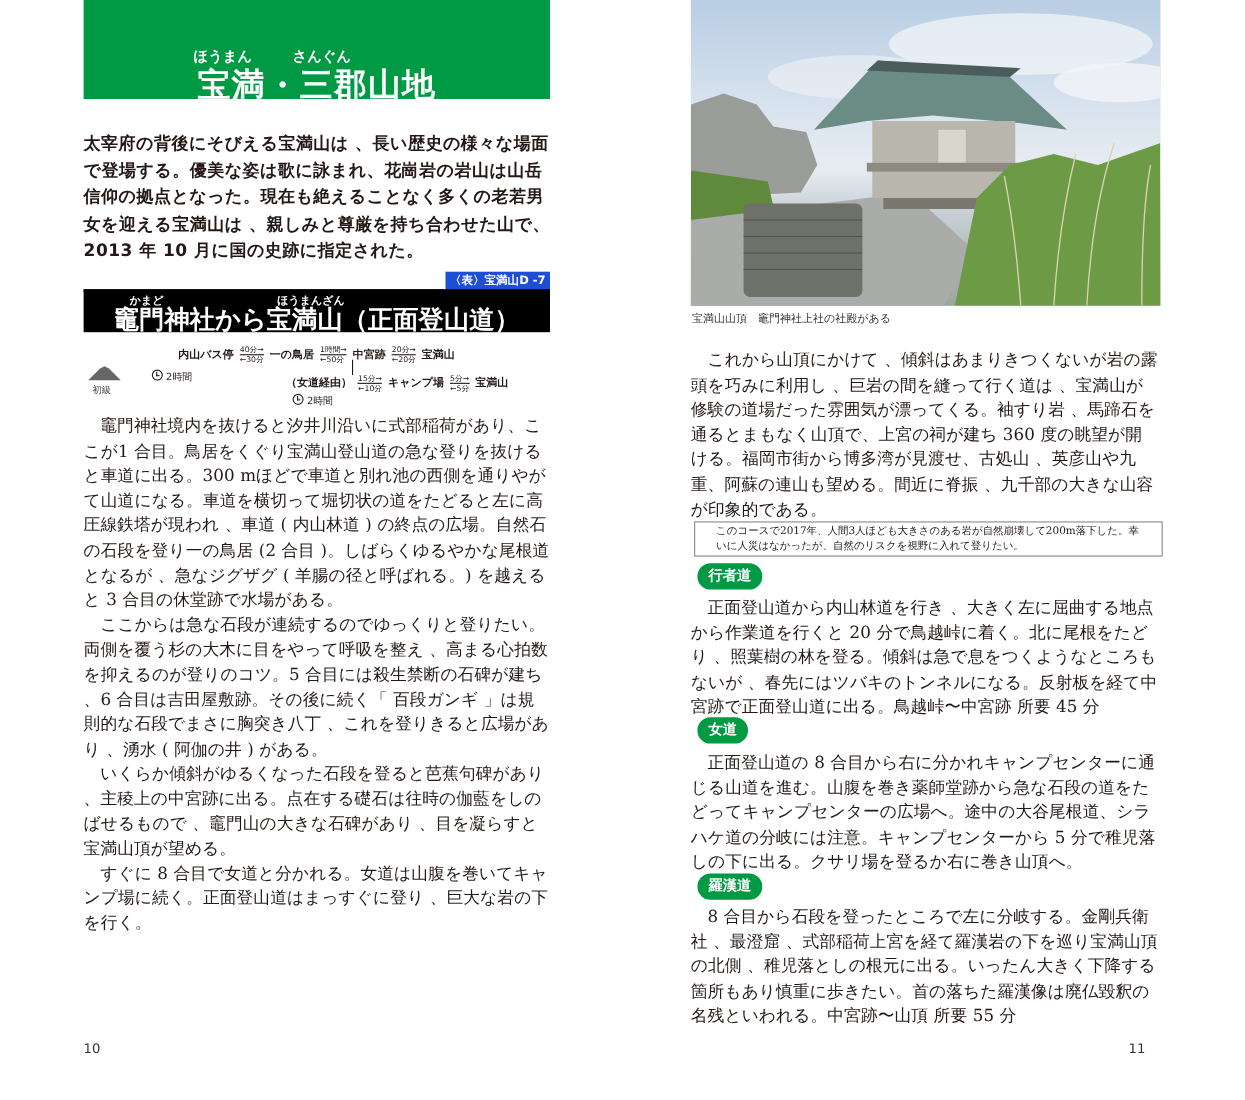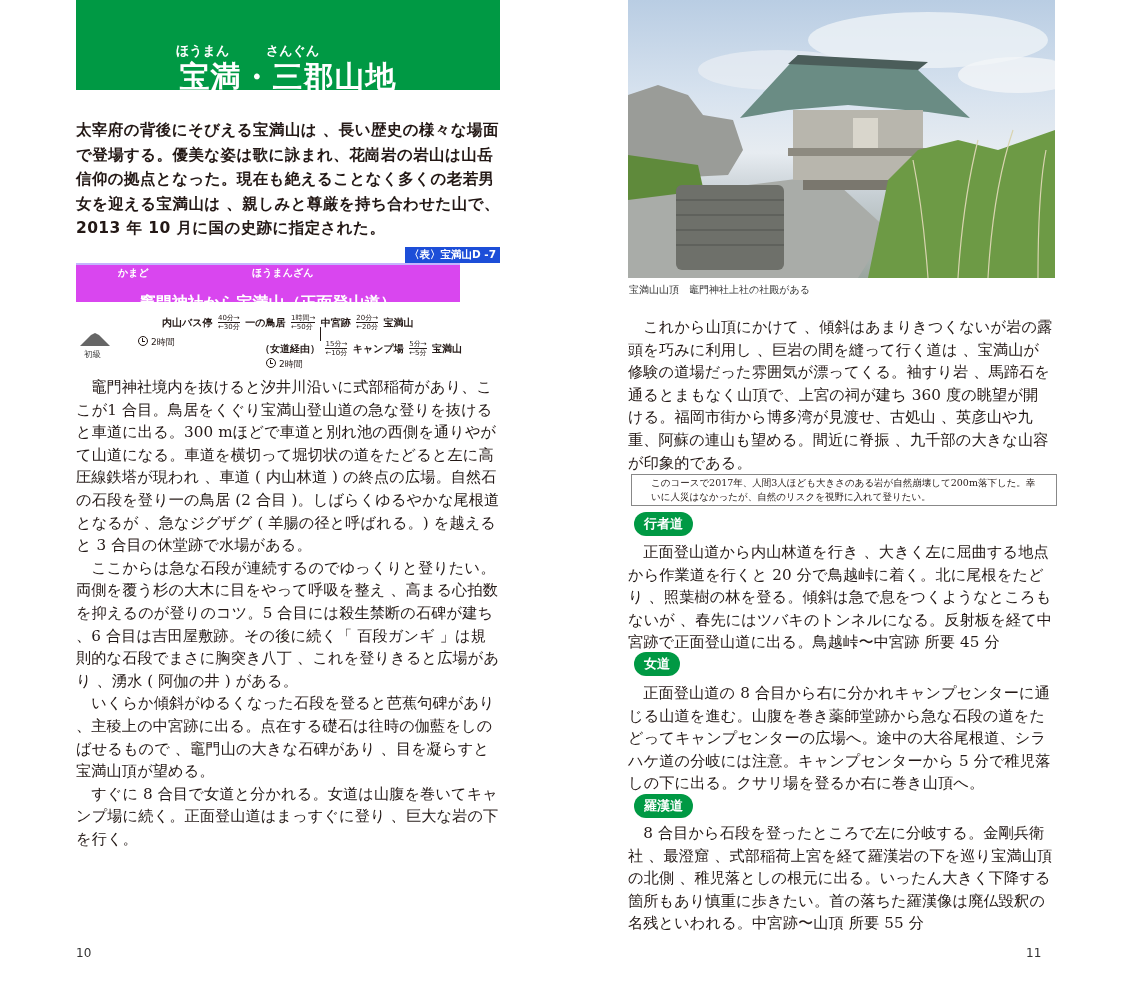--- a/index.html
+++ b/index.html
@@ -25,27 +25,27 @@
     position: absolute; top: 118px; left: 0; width: 425px;
     font-family: "DejaVu Sans", sans-serif; font-weight: bold;
     font-size: 15.5px; line-height: 24.6px; letter-spacing: 0.4px;
   }
   .map-ref {
     position: absolute; top: 247px; right: 1px; background: #1d4ed8; color: #fff;
     font-family: "DejaVu Sans", sans-serif; font-weight: bold; font-size: 10.5px;
     padding: 1px 4px;
   }
   .section-band {
-    position: absolute; top: 263px; left: 0; width: 384px; height: 39px;
-    background: #d946ef; color: #fff; font-family: "DejaVu Sans", sans-serif; font-weight: bold;
-    border-top: 2px solid #c4b5fd;
+    position: absolute; top: 263px; left: 0; width: 424px; height: 39px;
+    background: #000000; color: #fff; font-family: "DejaVu Sans", sans-serif; font-weight: bold;
+    border-top: 2px solid #000000;
   }
   .section-band .r1 { position: absolute; top: 1px; left: 42px; font-size: 10px; }
   .section-band .r2 { position: absolute; top: 1px; left: 176px; font-size: 10px; }
-  .section-band .main { position: absolute; top: 28px; left: 0; width: 100%; text-align: center; font-size: 16px; }
+  .section-band .main { position: absolute; top: 10px; left: 0; width: 100%; text-align: center; font-size: 23px; }
 
   .course {
     position: absolute; top: 308px; left: 0; width: 425px; height: 62px;
     font-family: "DejaVu Sans", sans-serif; font-size: 10px; font-weight: bold; color: #231815;
   }
   .course .abs { position: absolute; white-space: nowrap; }
   .course .time { display: inline-flex; flex-direction: column; font-size: 7px; font-weight: normal; vertical-align: middle; line-height: 8px; margin: 0 2px; }
   .course .time .t1 { border-bottom: 1px solid #231815; }
   .course .clock { display: inline-block; width: 10px; height: 10px; border: 1.6px solid #231815; border-radius: 50%; vertical-align: -1px; margin-right: 3px; position: relative; }
   .course .clock::after { content: ""; position: absolute; left: 3px; top: 1px; width: 2px; height: 3px; border-left: 1.4px solid #231815; border-bottom: 1.4px solid #231815; }

